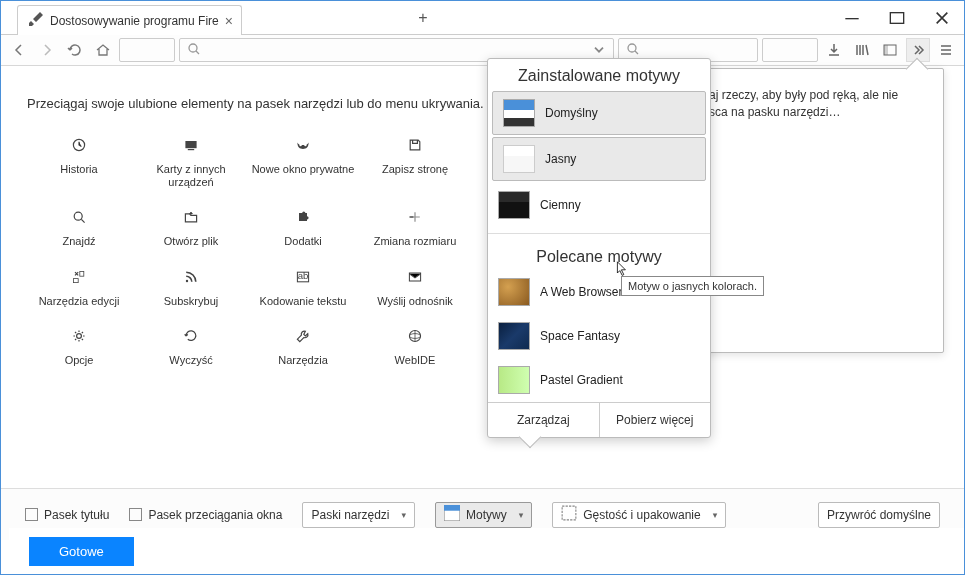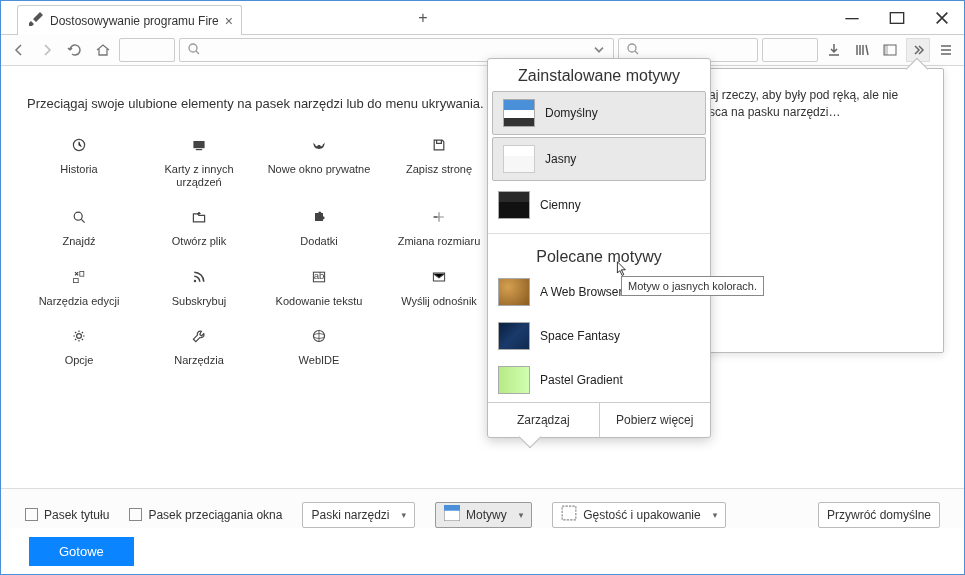--- a/index.html
+++ b/index.html
@@ -15,21 +15,21 @@
 .navbar{height:32px;border-top:1px solid #ccc;border-bottom:1px solid #d7d7d7;display:flex;align-items:center;padding:0 6px;gap:4px;background:#fdfdfd}
 .navbar .ic{width:24px;height:24px;display:flex;align-items:center;justify-content:center;color:#666}
 .urlbox{flex:1;height:24px;border:1px solid #ccc;border-radius:2px;display:flex;align-items:center;padding:0 6px;gap:6px;color:#888}
 .urlbox.small{flex:0 0 56px}
 .urlbox.search{flex:0 0 140px}
 .urlbox .mag{color:#888}
 .chev{margin-left:auto;color:#888}
 .overflow{width:24px;height:24px;display:flex;align-items:center;justify-content:center;background:#eee;border:1px solid #ddd}
 .content{position:relative;height:calc(100% - 33px - 32px - 52px - 46px);padding:30px 26px 0;background:#fff}
 .instr{color:#333;font-size:13px;margin-bottom:22px}
-.grid{display:grid;grid-template-columns:repeat(4,104px);gap:16px 16px}
+.grid{display:grid;grid-template-columns:repeat(4,104px);gap:16px 8px}
 .item{display:flex;flex-direction:column;align-items:center;text-align:center;gap:6px;color:#333}
 .item .ico{width:24px;height:24px;display:flex;align-items:center;justify-content:center;color:#444;font-size:16px}
 .item .lbl{font-size:11px;color:#333;line-height:1.2}
 .panel{position:absolute;right:20px;top:2px;width:250px;height:285px;border:1px solid #bbb;border-radius:2px;box-shadow:0 2px 8px rgba(0,0,0,.12);padding:18px 14px;background:#fff}
 .panel p{font-size:12px;color:#333;line-height:1.4;margin-bottom:10px}
 .panel-arrow{position:absolute;top:-8px;right:18px;width:16px;height:16px;background:#fff;border-left:1px solid #bbb;border-top:1px solid #bbb;transform:rotate(45deg)}
 .illus{position:absolute;bottom:14px;left:0;right:0;height:170px}
 .popup{position:absolute;left:486px;top:-8px;width:224px;background:#fff;border:1px solid #bbb;border-radius:3px;box-shadow:0 3px 12px rgba(0,0,0,.2);z-index:5}
 .popup-arrow{position:absolute;bottom:-8px;left:34px;width:16px;height:16px;background:#fff;border-right:1px solid #bbb;border-bottom:1px solid #bbb;transform:rotate(45deg)}
 .pop-sect{padding:8px 0 4px;text-align:center;font-size:16px;color:#333}
@@ -278,20 +278,28 @@
           <svg viewBox="0 0 20 20">
             <circle cx="10" cy="10" r="3" fill="none" stroke="#444" stroke-width="1.5"></circle>
             <path stroke="#444" stroke-width="1.5" d="M10 3v2M10 15v2M3 10h2M15 10h2M5 5l1.5 1.5M13.5 13.5L15 15M15 5l-1.5 1.5M6.5 13.5L5 15"></path>
           </svg>
         </div>
         <div class="lbl">Opcje</div>
       </div>
       <div class="item">
         <div class="ico">
           <svg viewBox="0 0 20 20">
+            <path fill="none" stroke="#444" stroke-width="1.5" d="M4 10a6 6 0 1 1 2 4M4 10l-2-2m2 2l2-2"></path>
+          </svg>
+        </div>
+        <div class="lbl">Wyczyść</div>
+      </div>
+      <div class="item">
+        <div class="ico">
+          <svg viewBox="0 0 20 20">
             <path fill="none" stroke="#444" stroke-width="1.5" d="M13 4a4 4 0 0 0-5 5l-5 5 3 3 5-5a4 4 0 0 0 5-5l-3 3-2-2z"></path>
           </svg>
         </div>
         <div class="lbl">Narzędzia</div>
       </div>
       <div class="item">
         <div class="ico">
           <svg viewBox="0 0 20 20">
             <circle cx="10" cy="10" r="7" fill="none" stroke="#444" stroke-width="1.3"></circle>
             <ellipse cx="10" cy="10" rx="7" ry="3" fill="none" stroke="#444"></ellipse>

